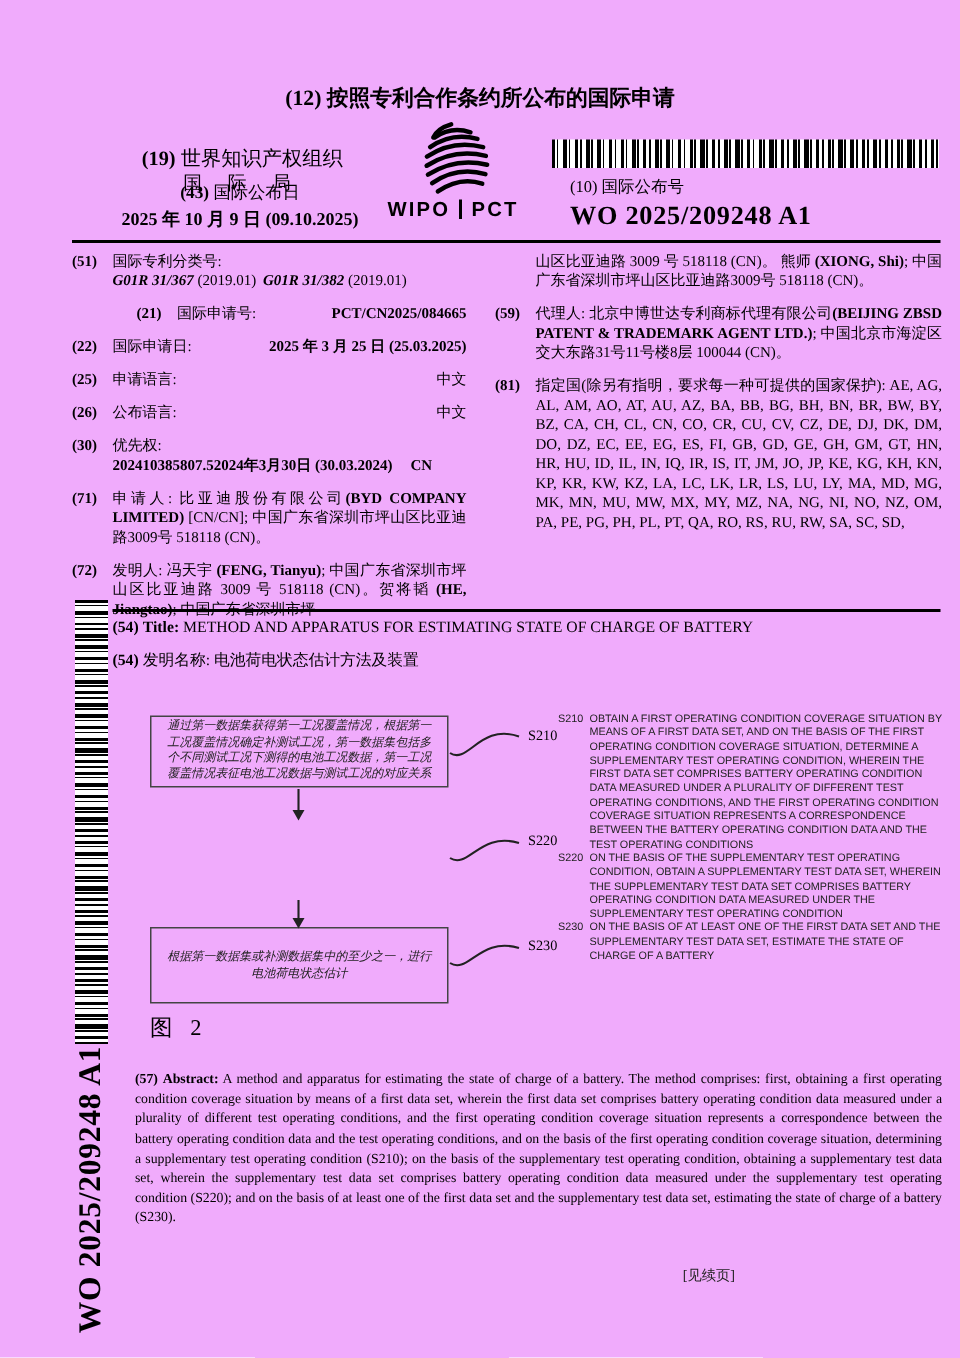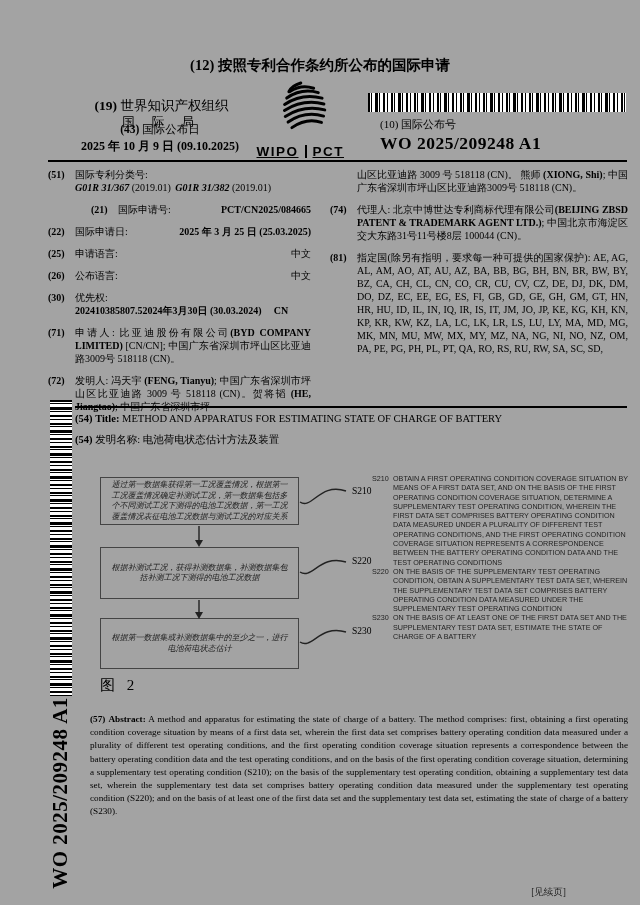--- a/index.html
+++ b/index.html
@@ -1,31 +1,31 @@
 <!DOCTYPE html>
 <html><head>
 <meta charset="utf-8">
 <style>
   html,body{margin:0;padding:0;background:#fff;}
-  .page{position:relative;width:640px;height:905px;background:#a3a3a3;color:#000;
+  .page{position:relative;width:640px;height:905px;background:#f0abfc;color:#000;
         font-family:"Liberation Serif","DejaVu Serif",serif;overflow:hidden;}
   .b{font-weight:bold;}
   .bi{font-weight:bold;font-style:italic;}
 
   
   .line12{position:absolute;top:56px;left:0;right:0;text-align:center;font-size:14.5px;font-weight:bold;}
   .org{position:absolute;left:64px;top:85px;width:195px;text-align:center;font-size:13.5px;line-height:17px;margin-top:12px;}
   .org .bureau{font-size:12.5px;letter-spacing:7px;}
   .pubdate{position:absolute;left:46px;top:122px;width:228px;text-align:center;font-size:11.5px;line-height:14px;}
   .pubdate .date{font-weight:bold;font-size:12px;margin-top:3px;}
   .logo{position:absolute;left:260px;top:80px;width:84px;text-align:center;}
   .logo svg{display:block;margin:0 auto;}
-  .wipopct{display:flex;align-items:center;justify-content:flex-end;margin-top:12px;
+  .wipopct{display:flex;align-items:center;justify-content:center;margin-top:0;
            font-family:"Liberation Sans","DejaVu Sans",sans-serif;font-weight:bold;
-           font-size:13.5px;letter-spacing:1.5px;text-decoration:underline;}
+           font-size:13.5px;letter-spacing:1.5px;}
   .wipopct .sep{border-left:2px solid #000;height:13px;margin:0 6px;}
   .barcode-top{position:absolute;left:368px;top:93px;width:258px;height:19px;
     background:repeating-linear-gradient(90deg,#000 0 2px,#fff 2px 3px,#000 3px 4px,#fff 4px 7px,
       #000 7px 10px,#fff 10px 11px,#000 11px 12px,#fff 12px 15px,#000 15px 17px,#fff 17px 19px,
       #000 19px 20px,#fff 20px 23px);}
   .pubno{position:absolute;left:380px;top:117px;width:245px;}
   .pubno .lbl{font-size:11px;}
   .pubno .no{font-size:17.5px;font-weight:bold;margin-top:1px;letter-spacing:0.5px;}
   .hr1{position:absolute;left:48px;top:160px;width:579px;height:2px;background:#000;}
 
@@ -68,21 +68,21 @@
 
   
   .steps{position:absolute;left:372px;top:474px;width:256px;
     font-family:"Liberation Sans","DejaVu Sans",sans-serif;font-size:7.2px;line-height:9.3px;color:#222;}
   .step{position:relative;padding-left:21px;}
   .step .slbl{position:absolute;left:0;top:0;}
 
   
   .abstract{position:absolute;left:90px;top:713px;width:538px;text-align:justify;
     font-size:9.2px;line-height:13.2px;}
-  .footer{position:absolute;left:0;top:886px;width:566px;text-align:right;font-size:9.5px;color:#222;}
+  .footer{position:absolute;left:0;top:844px;width:490px;text-align:right;font-size:9.5px;color:#222;}
 </style>
 </head>
 <body>
 
 <div class="page">
 
   <div class="line12">(12) 按照专利合作条约所公布的国际申请</div>
 
   <div class="org">
     <div><span class="b">(19)</span>
@@ -179,21 +179,21 @@
     </div>
   </div>
 
   <div class="col col-r">
 
     <div class="row">
       <span>山区比亚迪路 3009 号 518118 (CN)。 </span><span>熊师 </span><span class="b">(XIONG, Shi)</span><span>; 中国广东省深圳市坪山区比亚迪路3009号 518118 (CN)。</span>
     </div>
 
     <div class="row">
-      <span class="num">(74)</span>
+      <span class="num">(59)</span>
       <span>代理人: </span><span>北京中博世达专利商标代理有限公司</span><span class="b">(BEIJING ZBSD PATENT &amp; TRADEMARK AGENT LTD.)</span><span>; 中国北京市海淀区交大东路31号11号楼8层 100044 (CN)。</span>
     </div>
 
     <div class="row">
       <span class="num">(81)</span>
       <span>指定国(除另有指明，要求每一种可提供的国家保护): </span><span>AE, AG, AL, AM, AO, AT, AU, AZ, BA, BB, BG, BH, BN, BR, BW, BY, BZ, CA, CH, CL, CN, CO, CR, CU, CV, CZ, DE, DJ, DK, DM, DO, DZ, EC, EE, EG, ES, FI, GB, GD, GE, GH, GM, GT, HN, HR, HU, ID, IL, IN, IQ, IR, IS, IT, JM, JO, JP, KE, KG, KH, KN, KP, KR, KW, KZ, LA, LC, LK, LR, LS, LU, LY, MA, MD, MG, MK, MN, MU, MW, MX, MY, MZ, NA, NG, NI, NO, NZ, OM, PA, PE, PG, PH, PL, PT, QA, RO, RS, RU, RW, SA, SC, SD,</span>
     </div>
   </div>
 
   <div class="hr2"></div>
@@ -202,21 +202,20 @@
     <span class="b">Title:</span><span> METHOD AND APPARATUS FOR ESTIMATING STATE OF CHARGE OF BATTERY</span>
   </div>
   <div class="t54b">
     <span class="b">(54)</span><span> 发明名称: </span><span>电池荷电状态估计方法及装置</span>
   </div>
 
   <div class="barcode-left"></div>
   <div class="vpubno">WO 2025/209248 A1</div>
 
   <div class="fc-box" id="fcb1">通过第一数据集获得第一工况覆盖情况，根据第一工况覆盖情况确定补测试工况，第一数据集包括多个不同测试工况下测得的电池工况数据，第一工况覆盖情况表征电池工况数据与测试工况的对应关系</div>
-  <div class="fc-box" id="fcb2">根据补测试工况，获得补测数据集，补测数据集包括补测工况下测得的电池工况数据</div>
   <div class="fc-box" id="fcb3">根据第一数据集或补测数据集中的至少之一，进行电池荷电状态估计</div>
 
   <svg class="fc-svg" viewBox="0 0 290 210">
     <g stroke="#222" fill="none" stroke-width="1.4">
       <line x1="104" y1="56" x2="104" y2="70"></line>
       <line x1="104" y1="130" x2="104" y2="142"></line>
       <path d="M205,32 C217,40 225,12 251,21"></path>
       <path d="M205,102 C217,110 225,84 251,92"></path>
       <path d="M205,172 C217,180 225,154 251,162"></path>
     </g>

